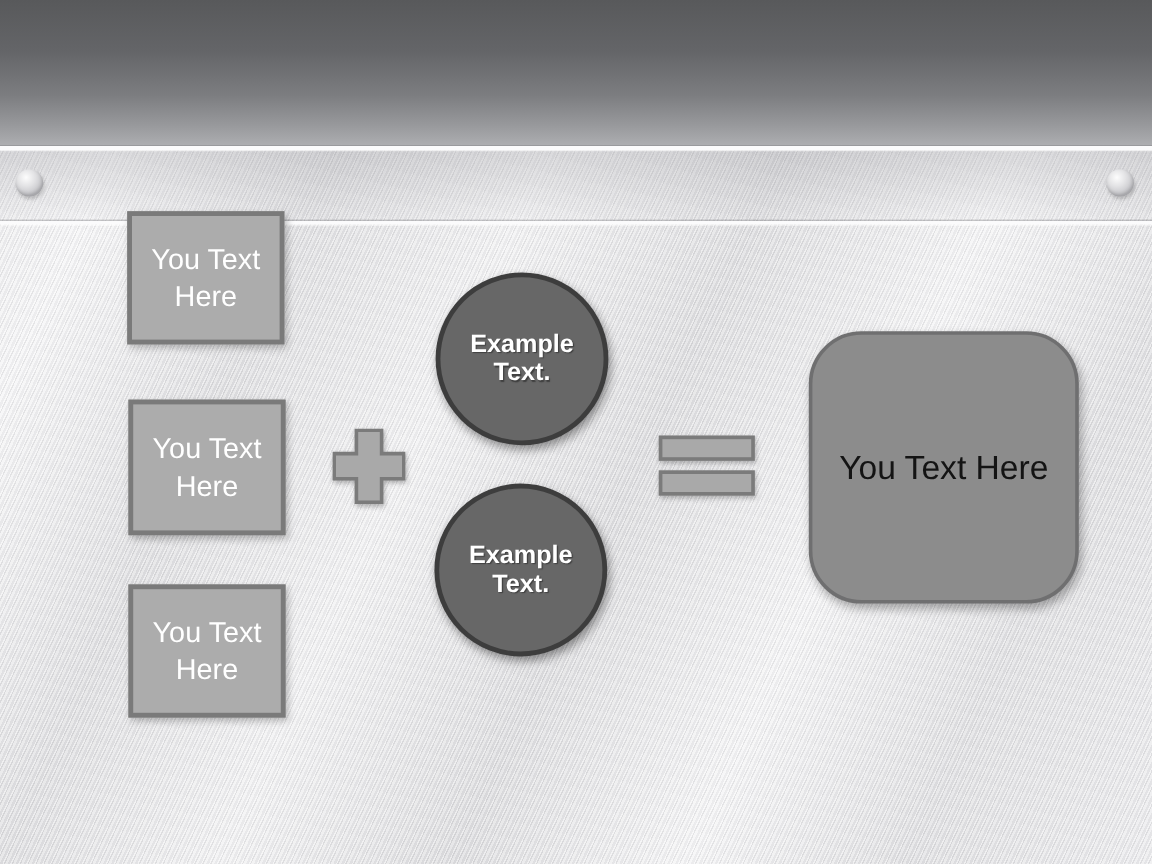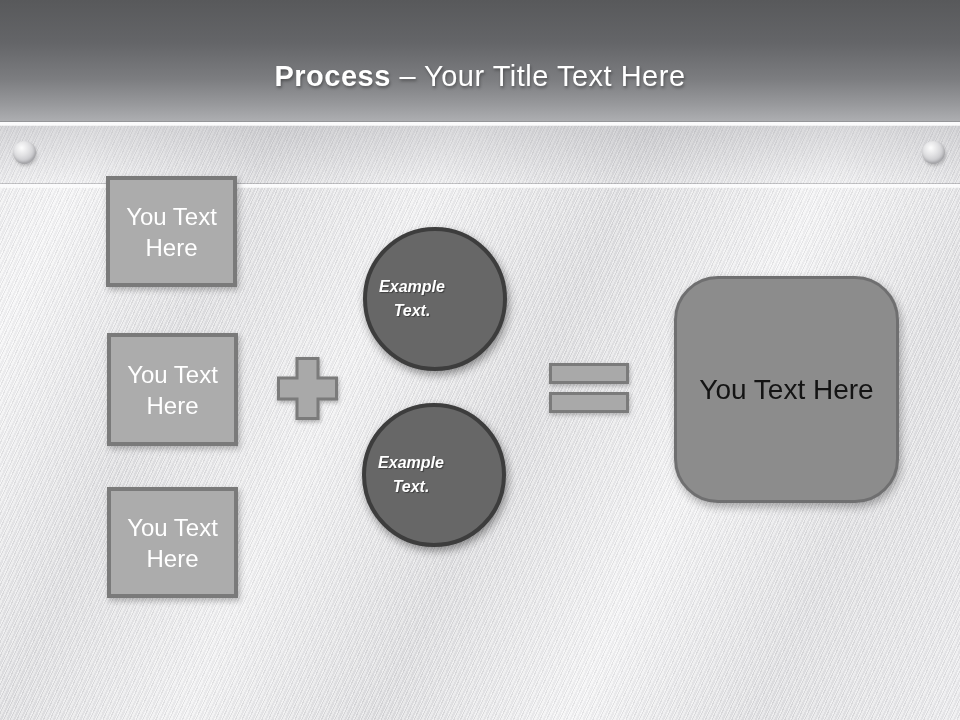--- a/index.html
+++ b/index.html
@@ -63,45 +63,42 @@
   .equals .bar{
     position:absolute;left:0;width:80px;height:21px;box-sizing:border-box;
     background:#a9a9a9;border:3px solid #7b7b7b;
   }
   .equals .bar.top{top:0;}
   .equals .bar.bottom{top:29px;}
   
   .circle{
     position:absolute;width:144px;height:144px;border-radius:50%;box-sizing:border-box;
     background:#676767;border:4px solid #3d3d3d;
-    display:flex;align-items:center;text-align:center;
-    color:#ffffff;font-weight:bold;font-style:italic;font-size:16px;line-height:24px;
+    display:flex;align-items:center;justify-content:center;text-align:center;
+    color:#ffffff;font-weight:bold;font-size:21px;line-height:24px;
     box-shadow:2px 4px 8px rgba(0,0,0,0.40);
   }
   .circle .txt{width:90px;text-shadow:1px 1px 1px rgba(0,0,0,0.4);}
   .circle.c1{left:363px;top:227px;}
   .circle.c2{left:362px;top:403px;}
   
   .result{
     position:absolute;left:674px;top:276px;width:225px;height:227px;box-sizing:border-box;
     background:#8c8c8c;border:3px solid #6f6f70;border-radius:44px;
     display:flex;align-items:center;justify-content:center;text-align:center;
     color:#141414;font-size:28px;
     box-shadow:2px 4px 8px rgba(0,0,0,0.30);
   }
 </style>
 </head>
 <body>
 
 <div class="slide">
 
   <div class="header"></div>
-  <div class="title">
-    <span class="bold">Process</span><span> – Your Title Text Here</span>
-  </div>
 
   <div class="plate-band"></div>
   <div class="groove g1"></div>
   <div class="groove g2"></div>
   <div class="rivet left"></div>
   <div class="rivet right"></div>
 
   <div class="ytbox b1">
     <span>You Text Here</span>
   </div>

